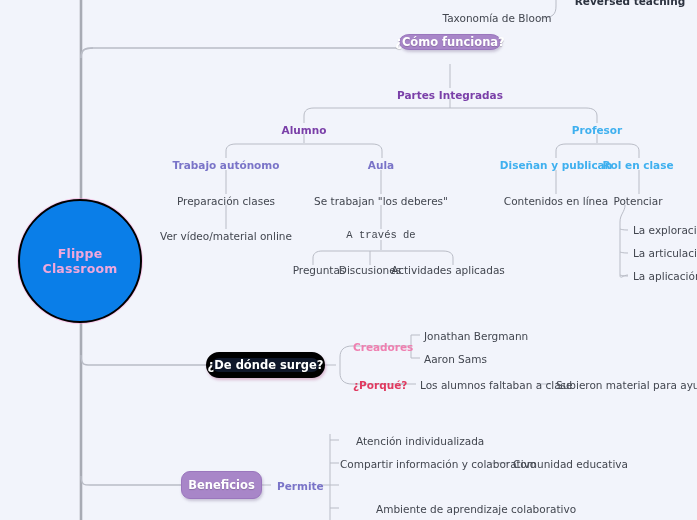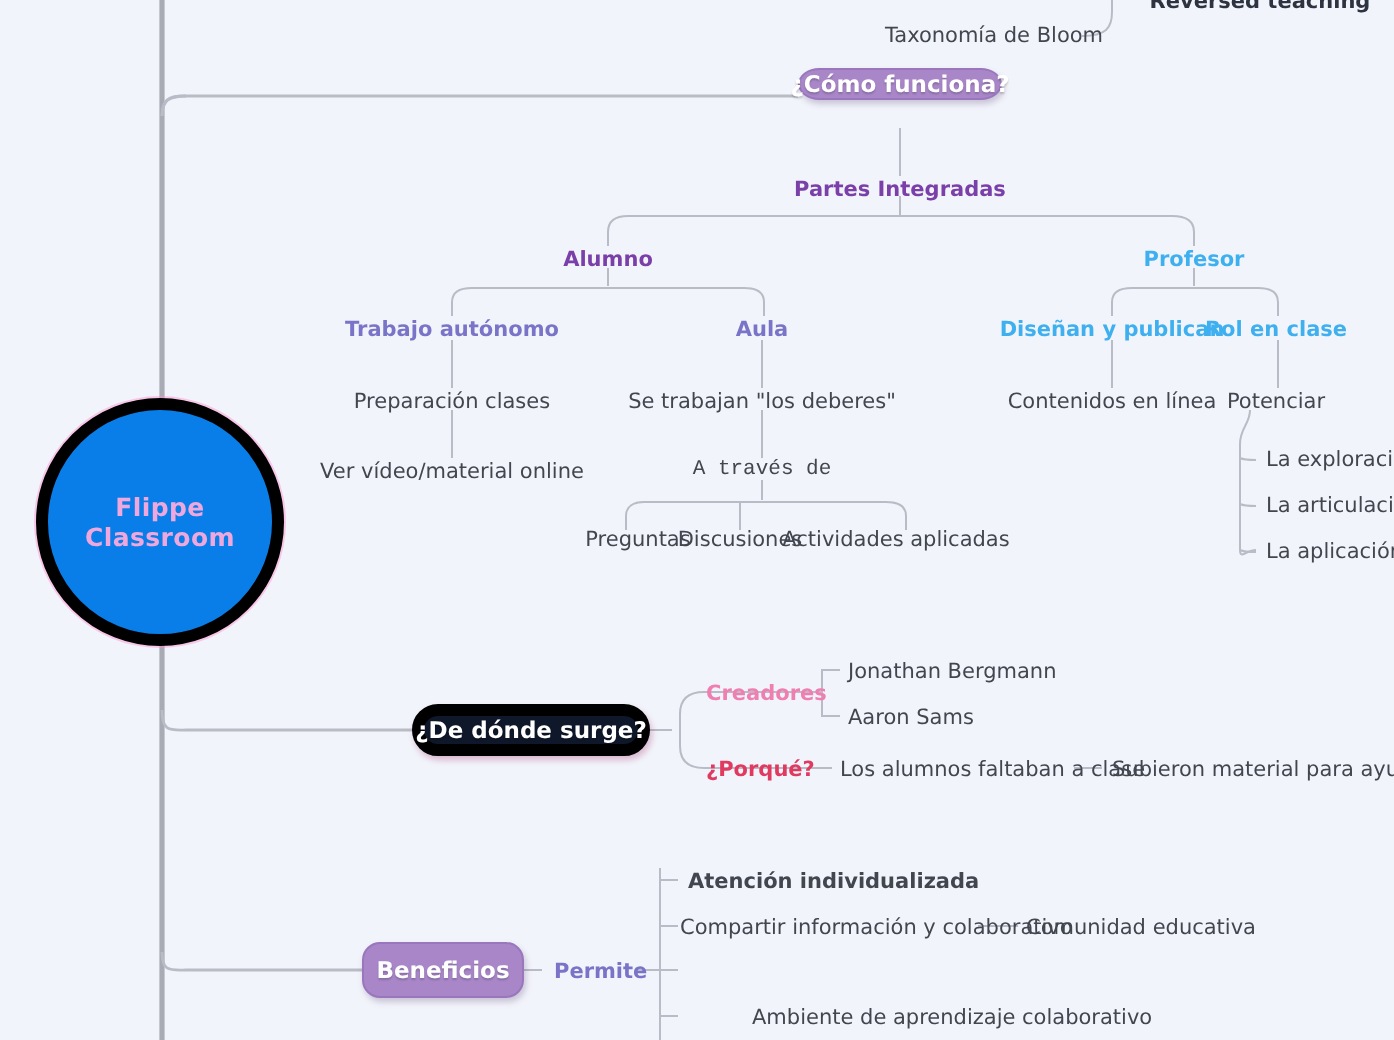--- a/index.html
+++ b/index.html
@@ -15,21 +15,21 @@
     position:absolute;left:0;top:0;width:697px;height:520px;
   }
   svg.lines{position:absolute;left:0;top:0;width:697px;height:520px;pointer-events:none;}
 
   
   .central{
     position:absolute;
     width:124px;height:124px;
     border-radius:50%;
     background:#0a7ee8;
-    border:6px solid #000000;
+    border:2px solid #000000;
     box-sizing:border-box;
     display:flex;align-items:center;justify-content:center;
     text-align:center;
     color:#f0a8dc;
     font-weight:bold;
     font-size:12.5px;
     letter-spacing:.2px;
     box-shadow:0 0 0 1px rgba(255,143,208,.45);
   }
 
@@ -215,21 +215,21 @@
   <div class="lbl plain" style="left:420px;top:380px;">Los alumnos faltaban a clase</div>
 
   <div class="lbl plain" style="left:556px;top:380px;">Subieron material para ayudarlos.</div>
 
   <div class="pill purple" style="left:181px;top:471px;width:81px;height:28px;">
     <span>Beneficios</span>
   </div>
 
   <div class="lbl b c-permite" style="left:277px;top:481px;">Permite</div>
 
-  <div class="lbl plain" style="left:344px;top:436px;font-weight:bold;">Atención individualizada</div>
+  <div class="lbl plain" style="left:356px;top:436px;">Atención individualizada</div>
 
   <div class="lbl plain" style="left:340px;top:459px;">Compartir información y colaborativo</div>
 
   <div class="lbl plain" style="left:513px;top:459px;">Comunidad educativa</div>
 
 
   <div class="lbl plain" style="left:340px;top:504px;margin-left:36px;">Ambiente de aprendizaje colaborativo</div>
 
 </div>
 

